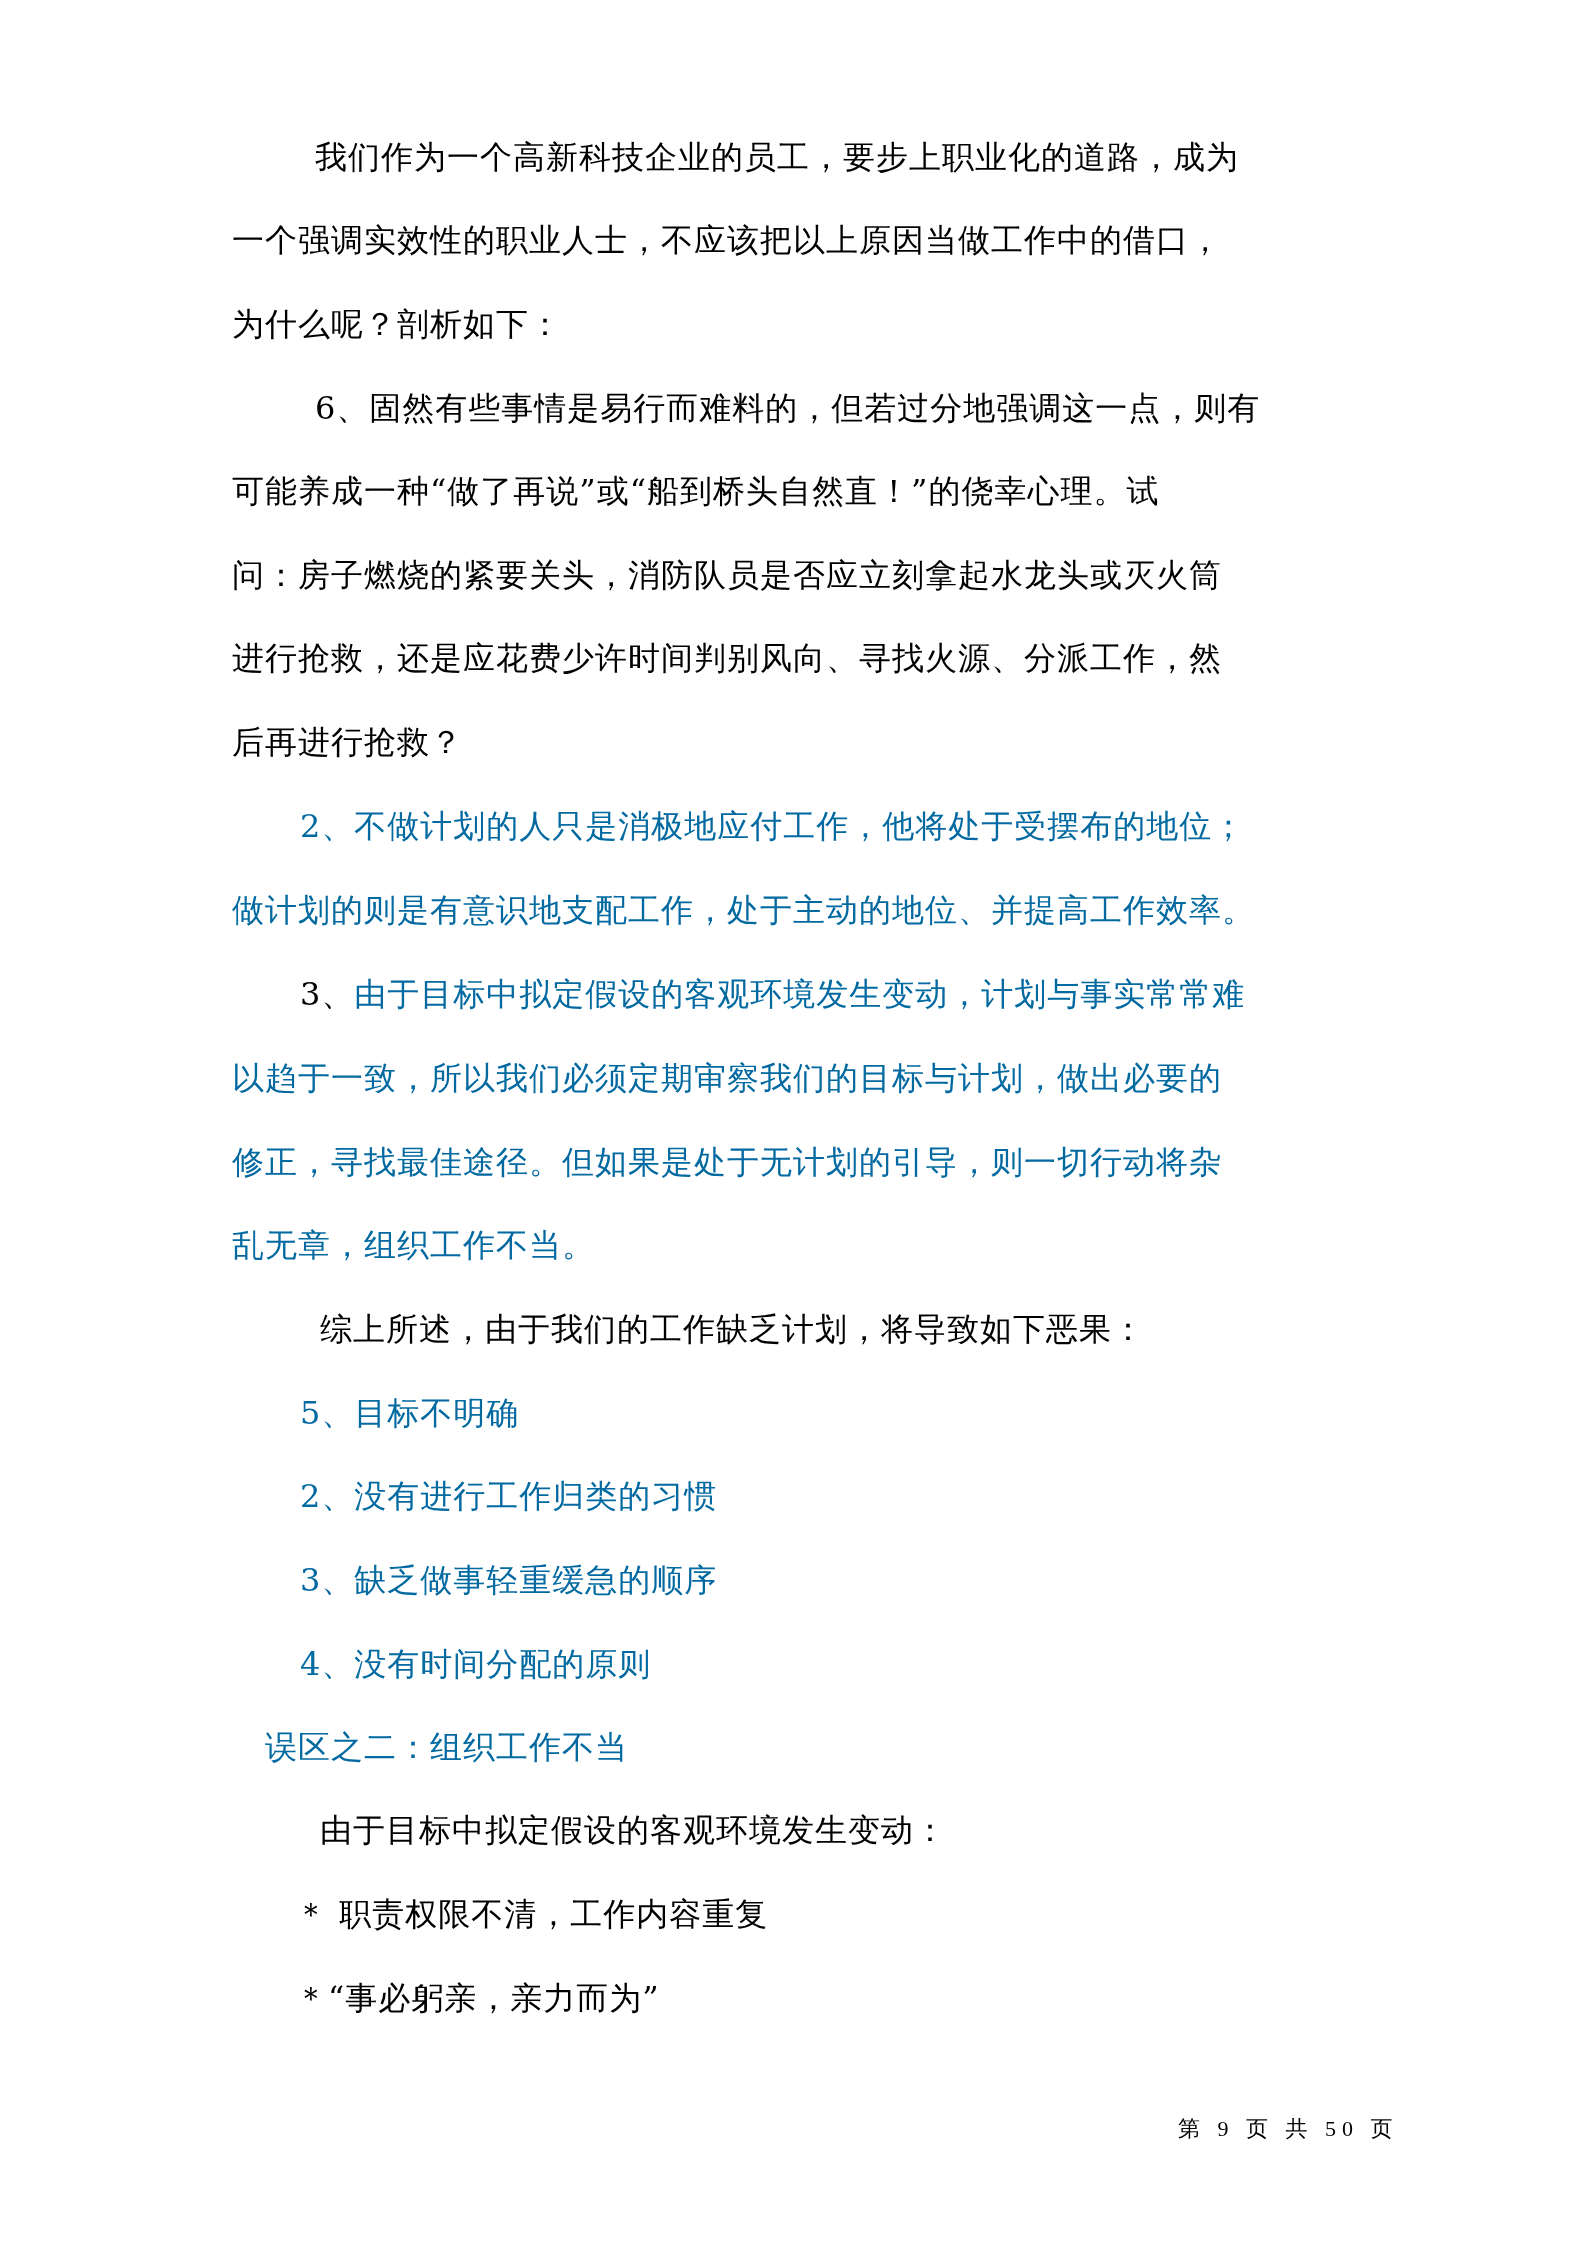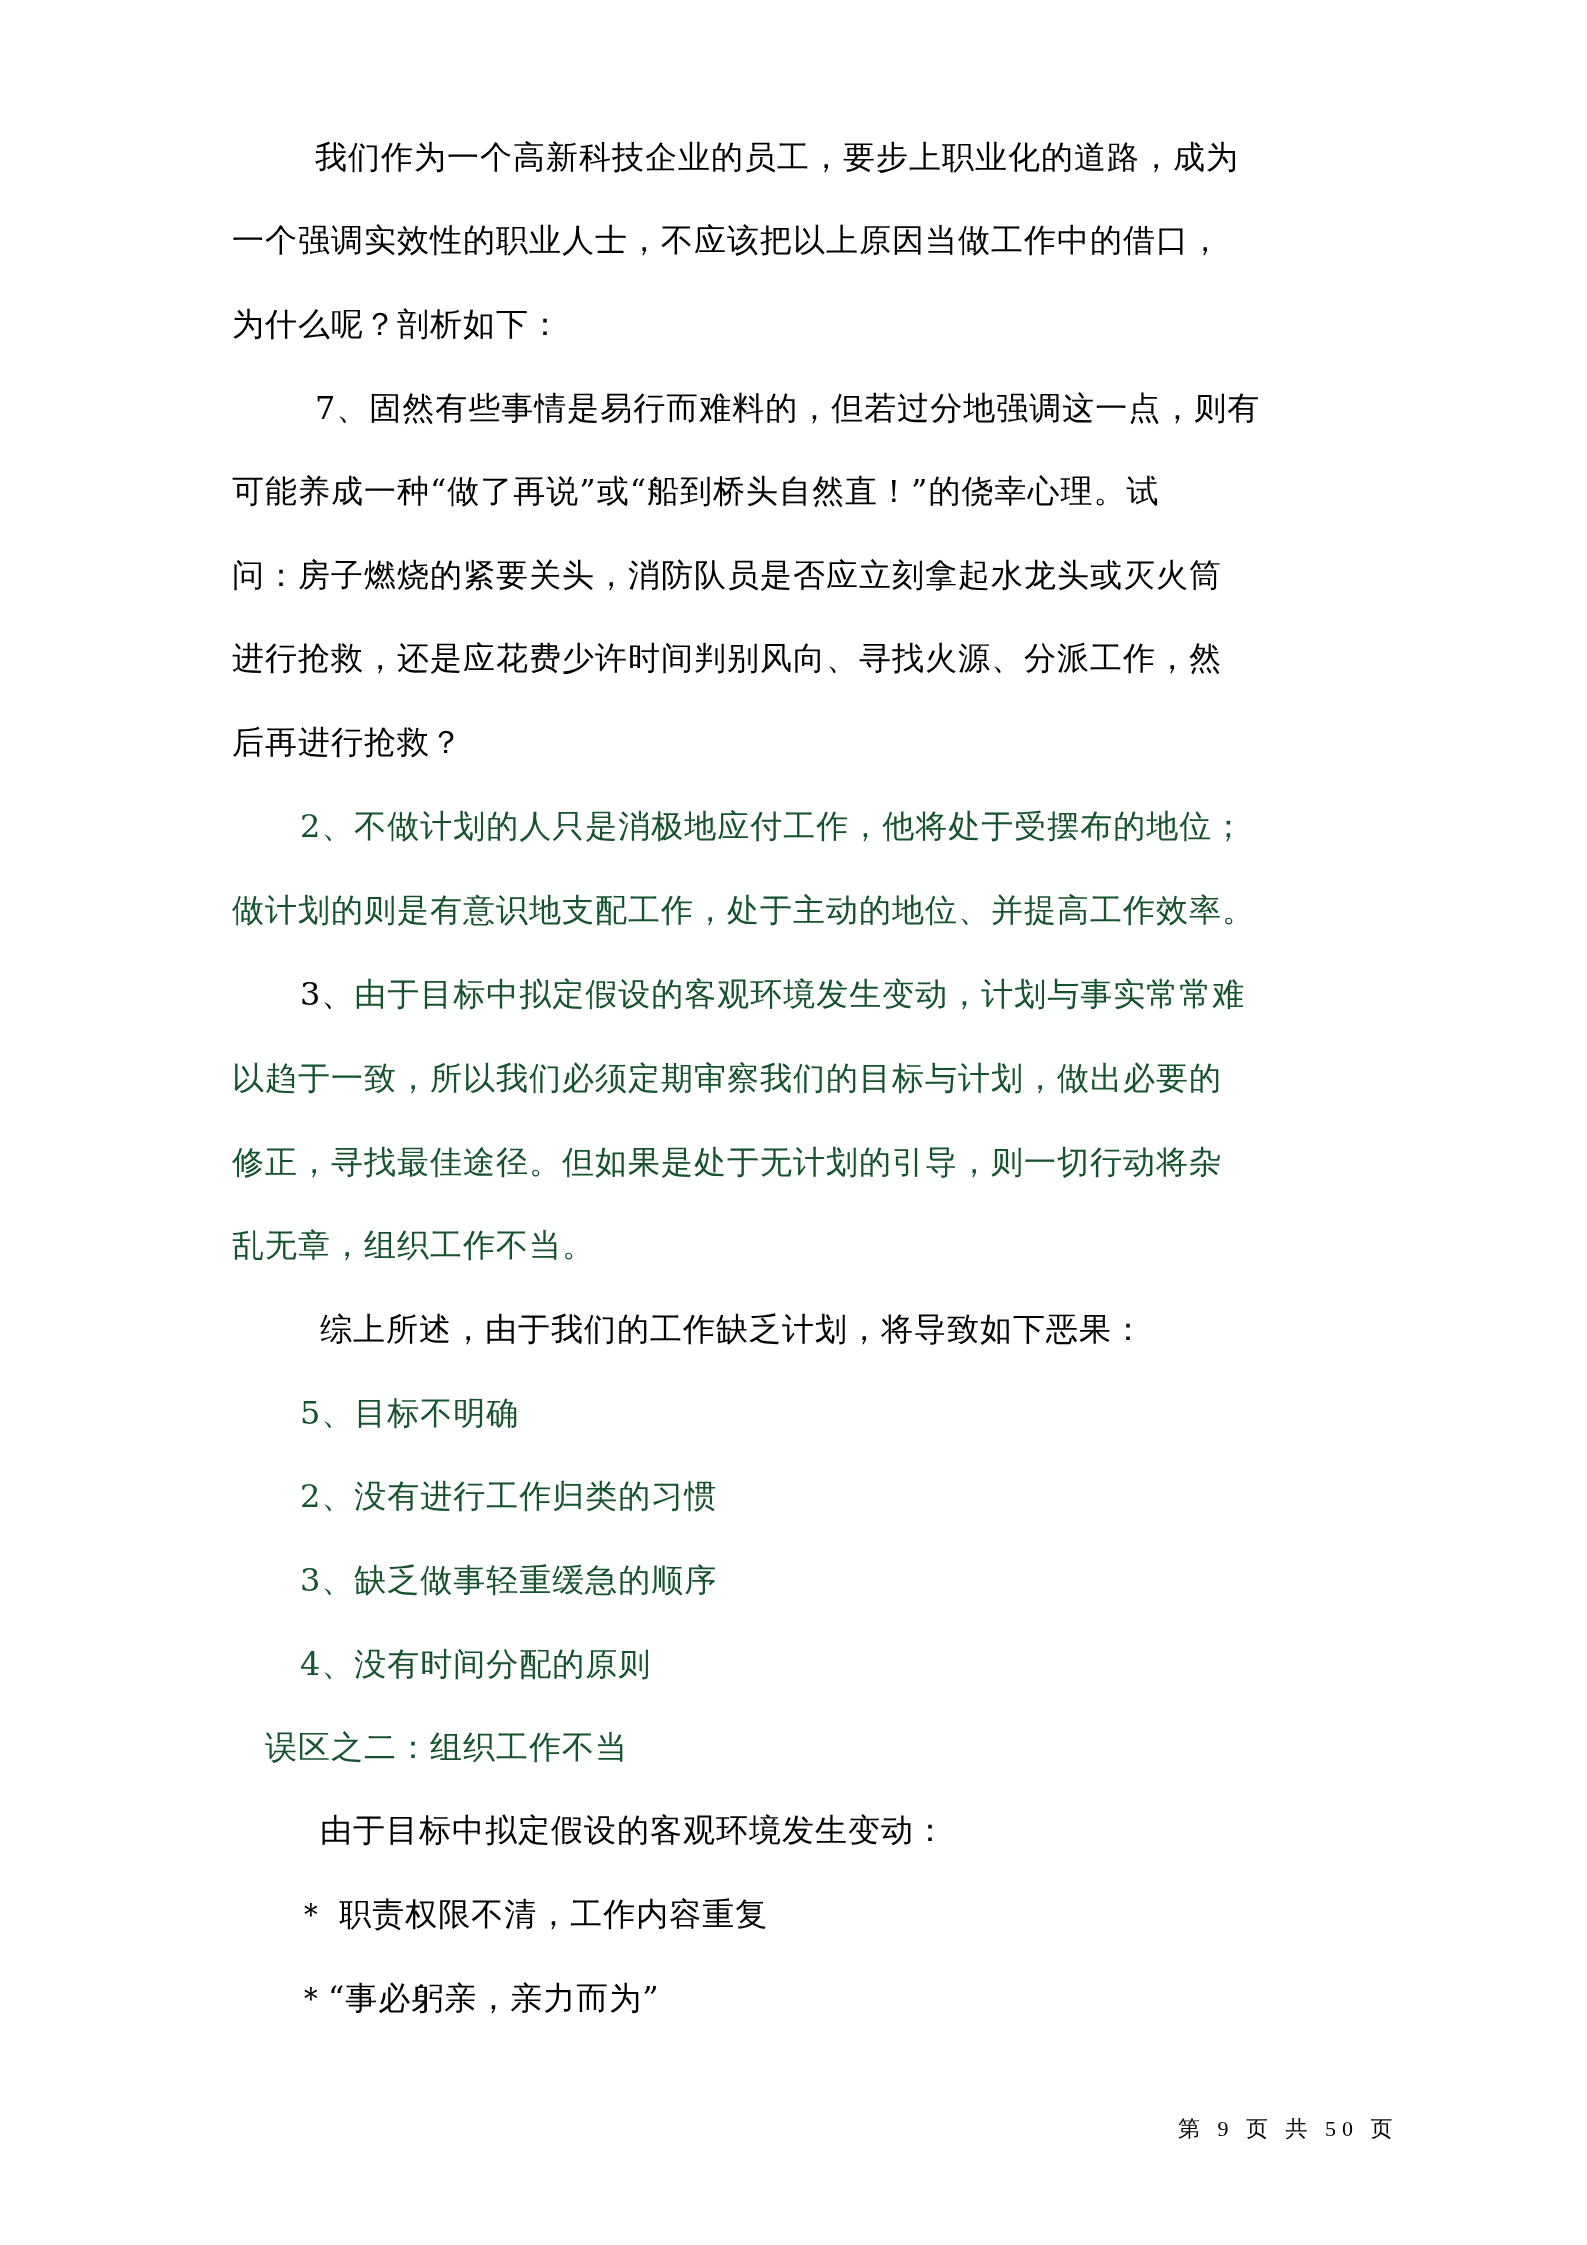--- a/index.html
+++ b/index.html
@@ -1,32 +1,32 @@
 <!DOCTYPE html>
 <html><head>
 <meta charset="utf-8">
 <style>
   html, body { margin:0; padding:0; background:#ffffff; }
   body { width:1587px; height:2245px; position:relative; overflow:hidden;
          font-family: "DejaVu Serif", "Liberation Serif", serif; color:#000; }
   .line { position:absolute; left:232px; width:1140px; font-size:32px; line-height:48px;
           white-space:nowrap; letter-spacing:1px; }
-  .red { color:#14532d; }
+  .red { color:#0369a1; }
   .footer { position:absolute; left:1178px; top:2082px; font-size:22px; letter-spacing:6px;
             font-family:"Liberation Serif", serif;margin-top:32px; }
 </style>
 </head>
 <body>
 
 <div>
   <div class="line" style="top:133px;left:315px">我们作为一个高新科技企业的员工，要步上职业化的道路，成为</div>
   <div class="line" style="top:216px">一个强调实效性的职业人士，不应该把以上原因当做工作中的借口，</div>
   <div class="line" style="top:300px">为什么呢？剖析如下：</div>
 
-  <div class="line" style="top:384px;left:315px">7、固然有些事情是易行而难料的，但若过分地强调这一点，则有</div>
+  <div class="line" style="top:384px;left:315px">6、固然有些事情是易行而难料的，但若过分地强调这一点，则有</div>
   <div class="line" style="top:467px">可能养成一种“做了再说”或“船到桥头自然直！”的侥幸心理。试</div>
   <div class="line" style="top:551px">问：房子燃烧的紧要关头，消防队员是否应立刻拿起水龙头或灭火筒</div>
   <div class="line" style="top:634px">进行抢救，还是应花费少许时间判别风向、寻找火源、分派工作，然</div>
   <div class="line" style="top:718px">后再进行抢救？</div>
 
   <div class="line red" style="top:802px;left:300px">2、不做计划的人只是消极地应付工作，他将处于受摆布的地位；</div>
   <div class="line red" style="top:886px">做计划的则是有意识地支配工作，处于主动的地位、并提高工作效率。</div>
 
   <div class="line" style="top:970px;left:300px"><span>3、</span><span class="red">由于目标中拟定假设的客观环境发生变动，计划与事实常常难</span></div>
   <div class="line red" style="top:1054px">以趋于一致，所以我们必须定期审察我们的目标与计划，做出必要的</div>

